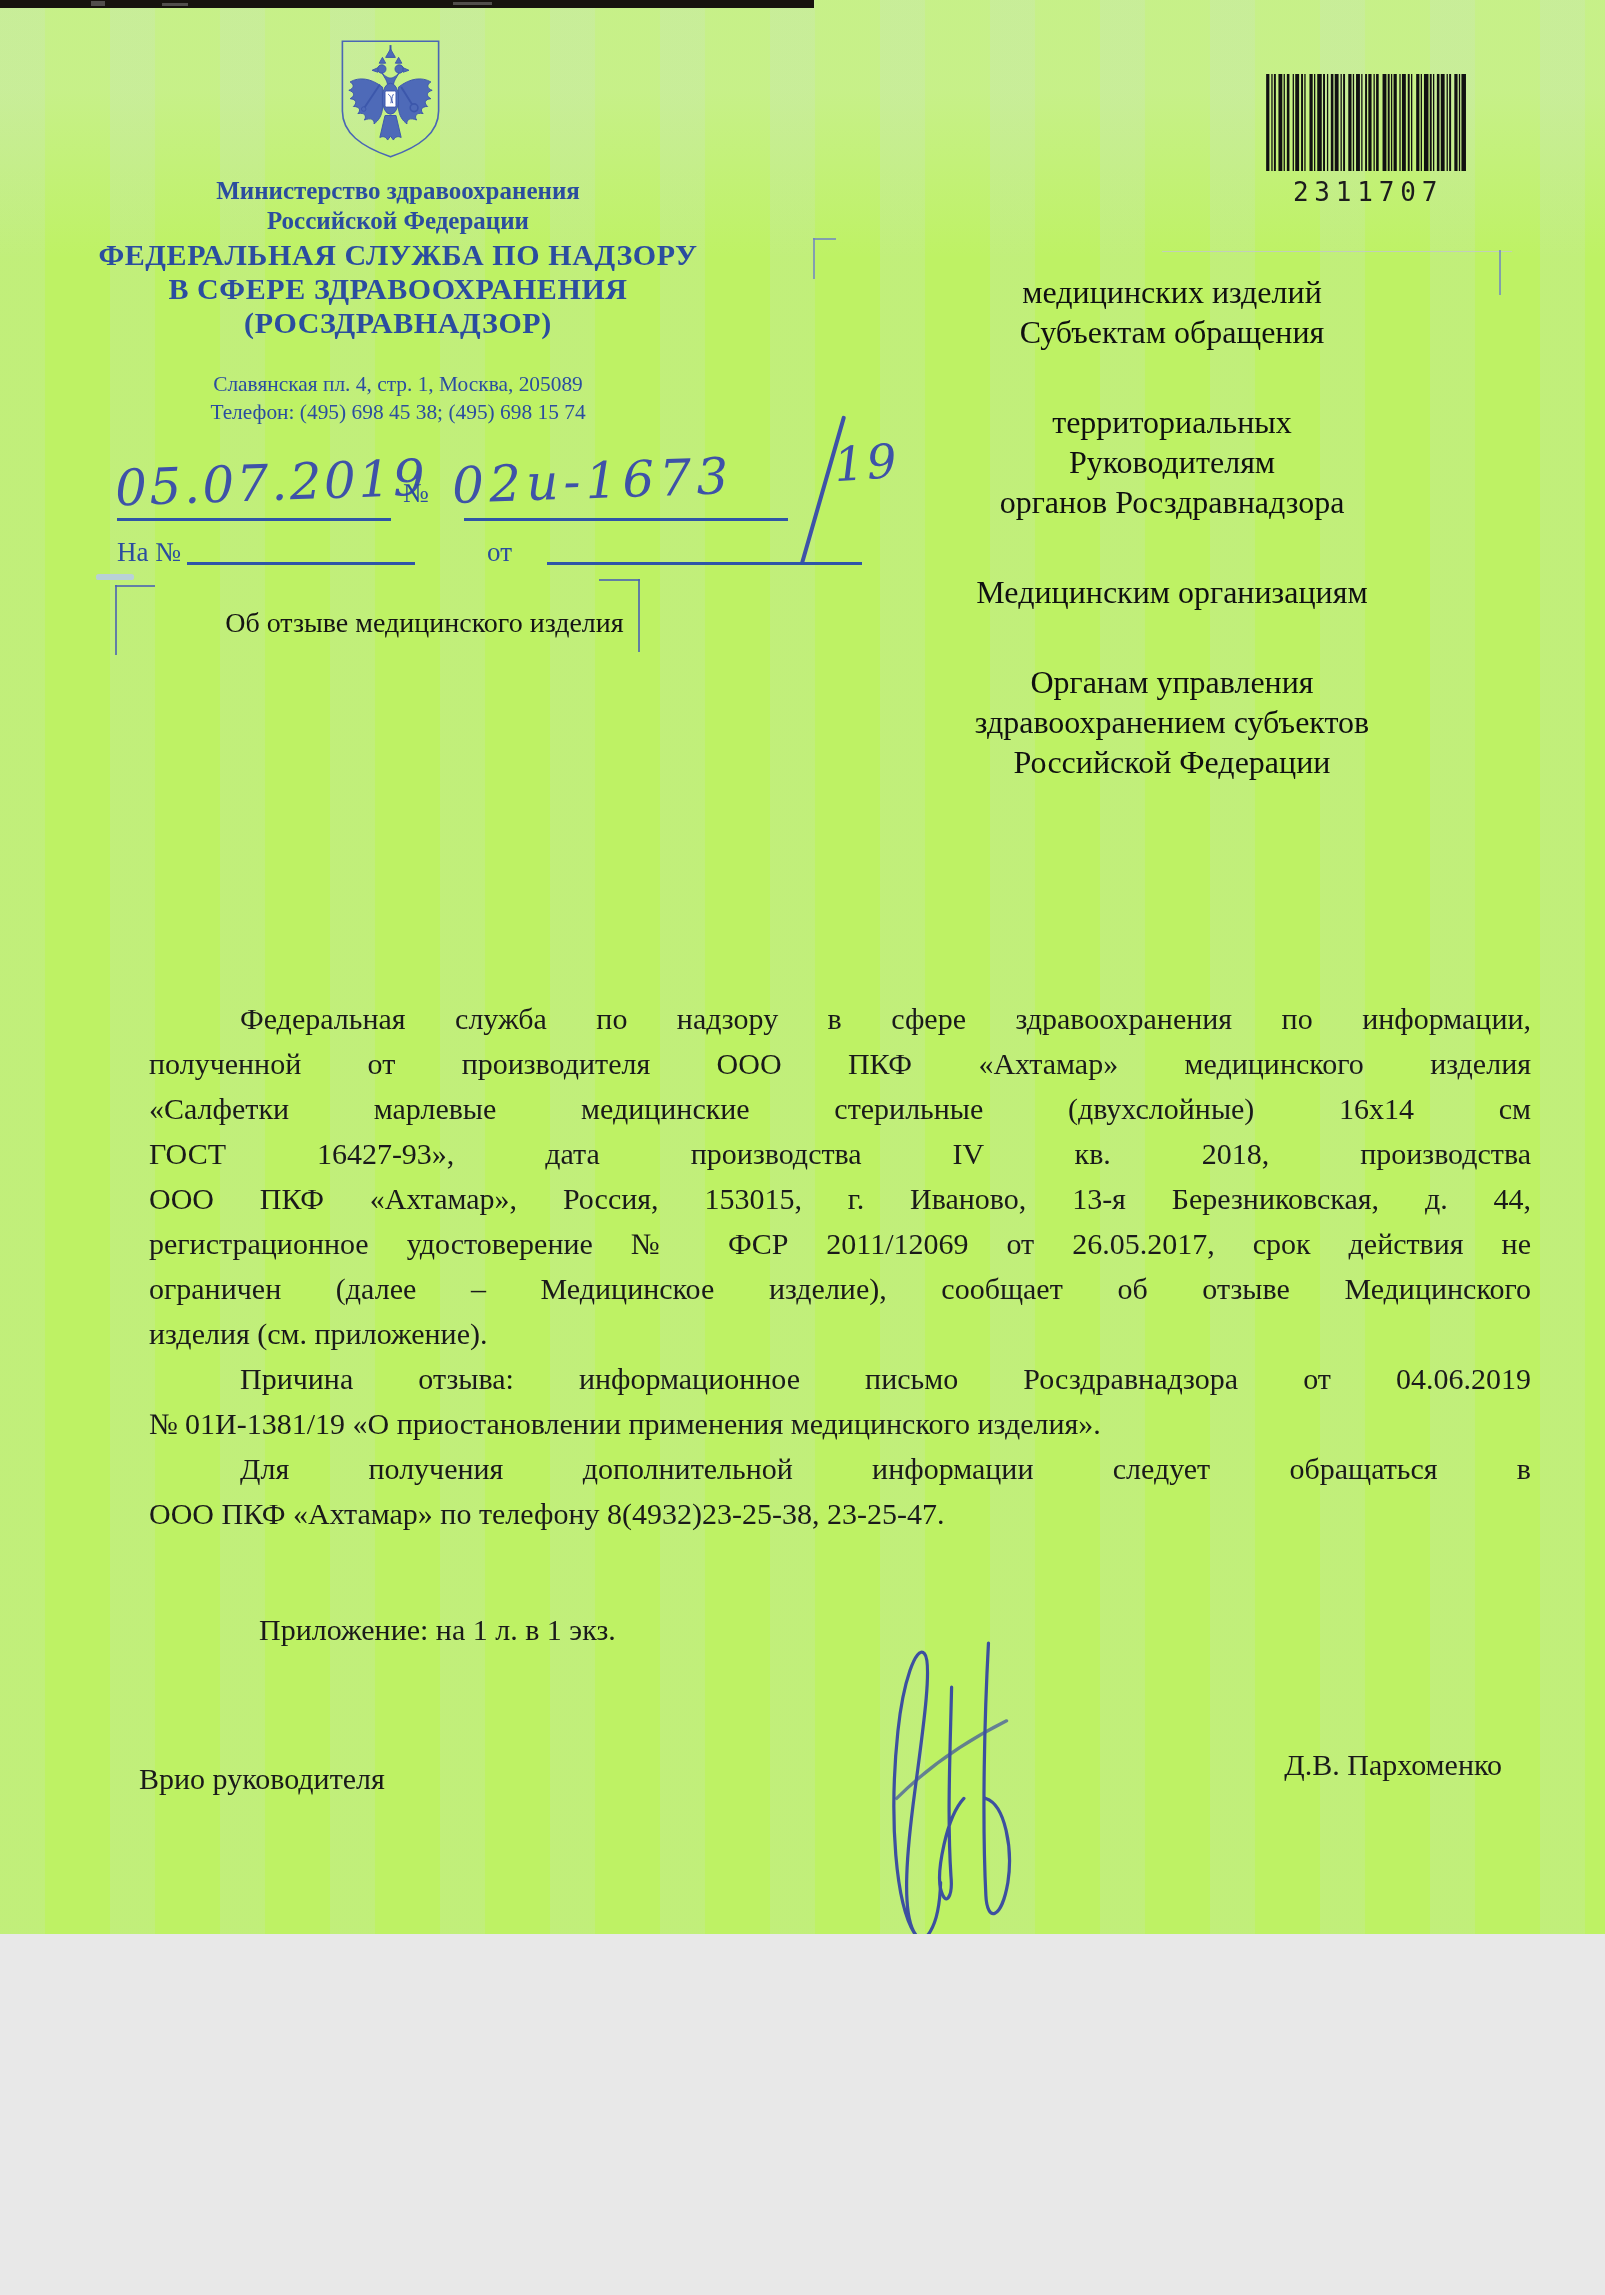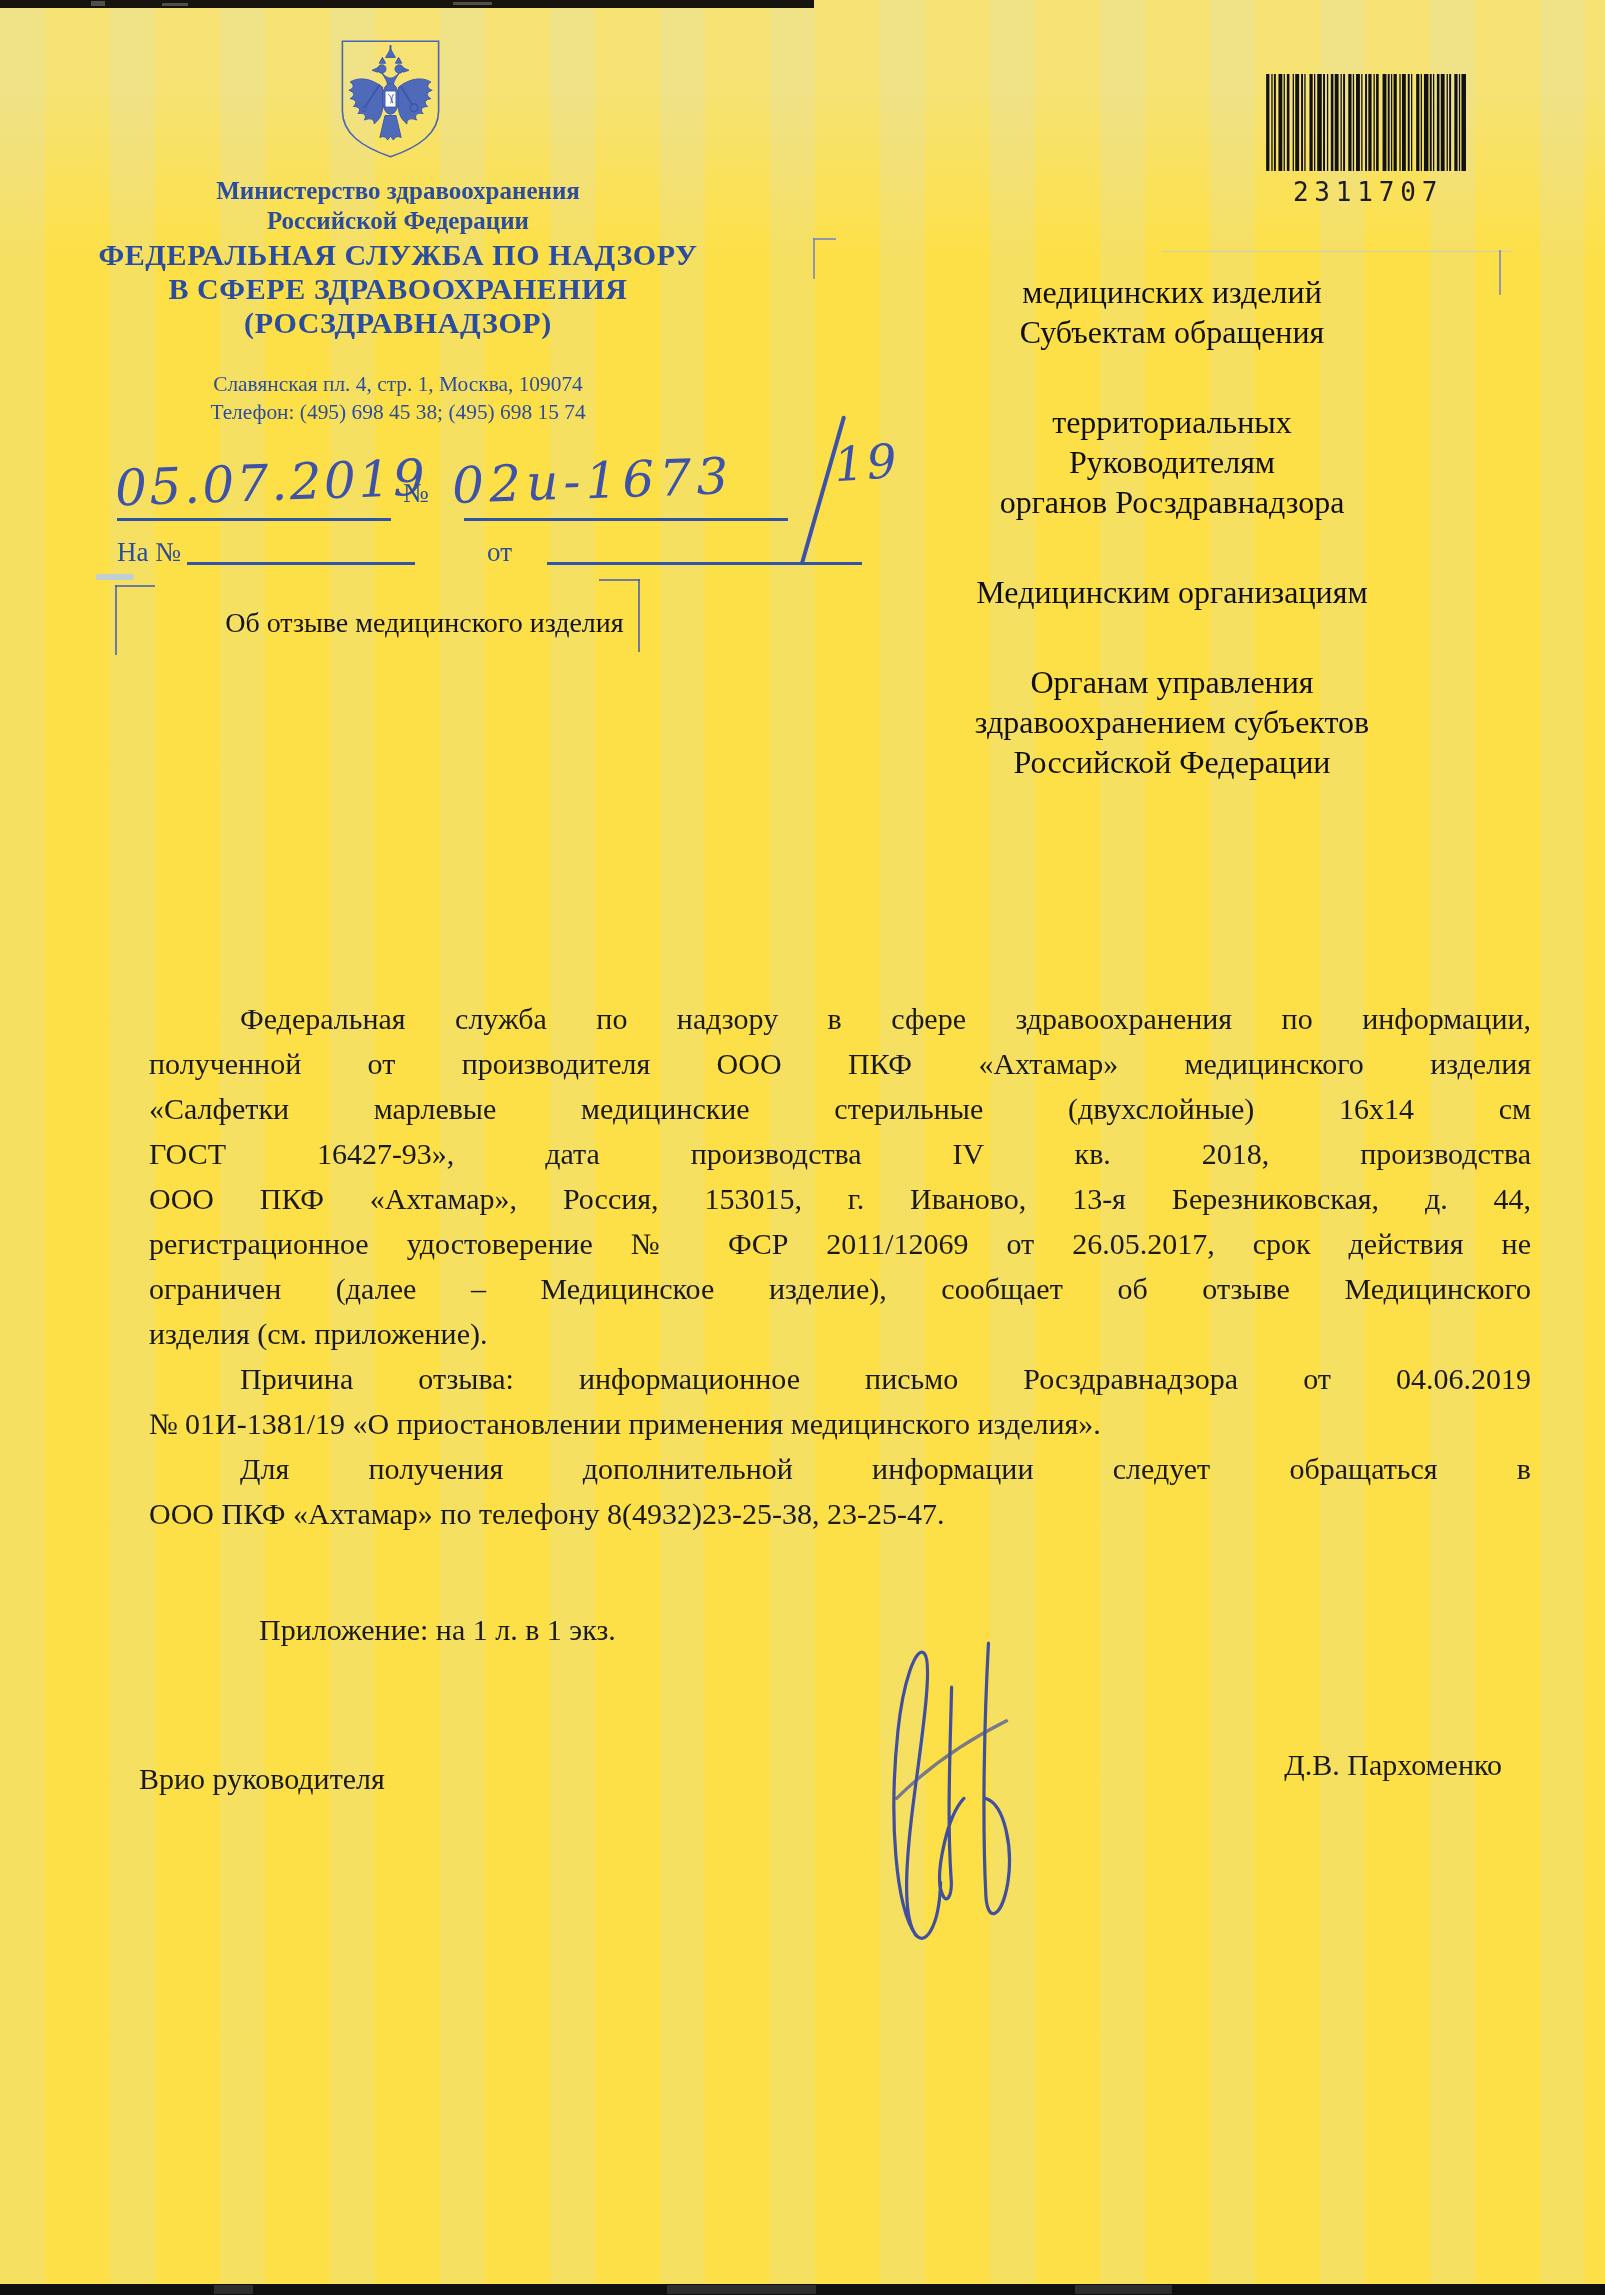--- a/index.html
+++ b/index.html
@@ -1,19 +1,19 @@
 <!DOCTYPE html>
 <html style="font-size:10.4px"><head>
 <meta charset="utf-8">
 <style>
   html,body{margin:0;padding:0;background:#e8e8e8;}
   .page{
     position:relative;
-    width:1605px;height:2295px;
-    background:#fde047;
+    width:1605px;height:1934px;
+    background:#bef264;
     overflow:hidden;
     font-family:"Liberation Serif","DejaVu Serif",serif;
     color:#1a1a1a;
   }
   .page::before{
     content:"";position:absolute;inset:0;pointer-events:none;
     background:
       repeating-linear-gradient(90deg, rgba(208,222,238,0.16) 0 45px, rgba(255,255,255,0) 45px 110px),
       linear-gradient(180deg, rgba(225,235,245,0.25) 0 91px, rgba(255,255,255,0) 259px);
   }
@@ -124,21 +124,21 @@
   <div class="abs lh ministry">
     <div>Министерство здравоохранения</div>
     <div>Российской Федерации</div>
   </div>
   <div class="abs lh service">
     <div>ФЕДЕРАЛЬНАЯ СЛУЖБА ПО НАДЗОРУ</div>
     <div>В СФЕРЕ ЗДРАВООХРАНЕНИЯ</div>
     <div>(РОСЗДРАВНАДЗОР)</div>
   </div>
   <div class="abs lh addr">
-    <div>Славянская пл. 4, стр. 1, Москва, 109074</div>
+    <div>Славянская пл. 4, стр. 1, Москва, 205089</div>
     <div>Телефон: (495) 698 45 38; (495) 698 15 74</div>
   </div>
 
   <div class="abs hand hw-date">05.07.2019</div>
   <div class="abs no-label">№</div>
   <div class="abs hand hw-number">02и-1673</div>
   <div class="abs hw-slash"></div>
   <div class="abs hand hw-suffix">19</div>
   <div class="abs rule rule-date"></div>
   <div class="abs rule rule-number"></div>

